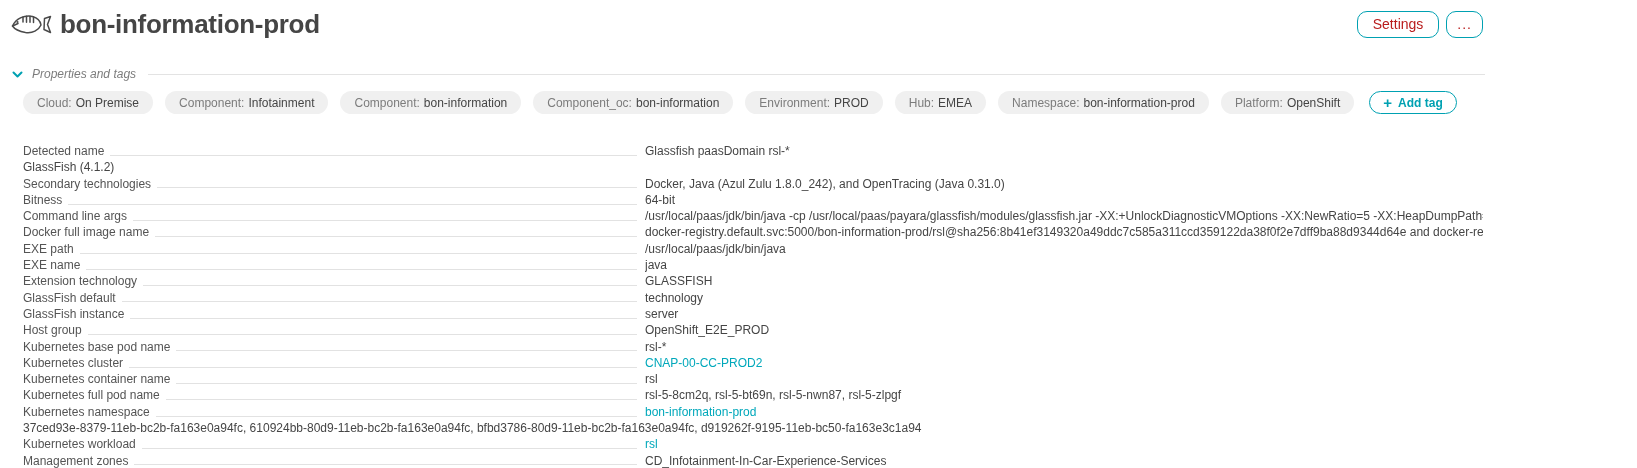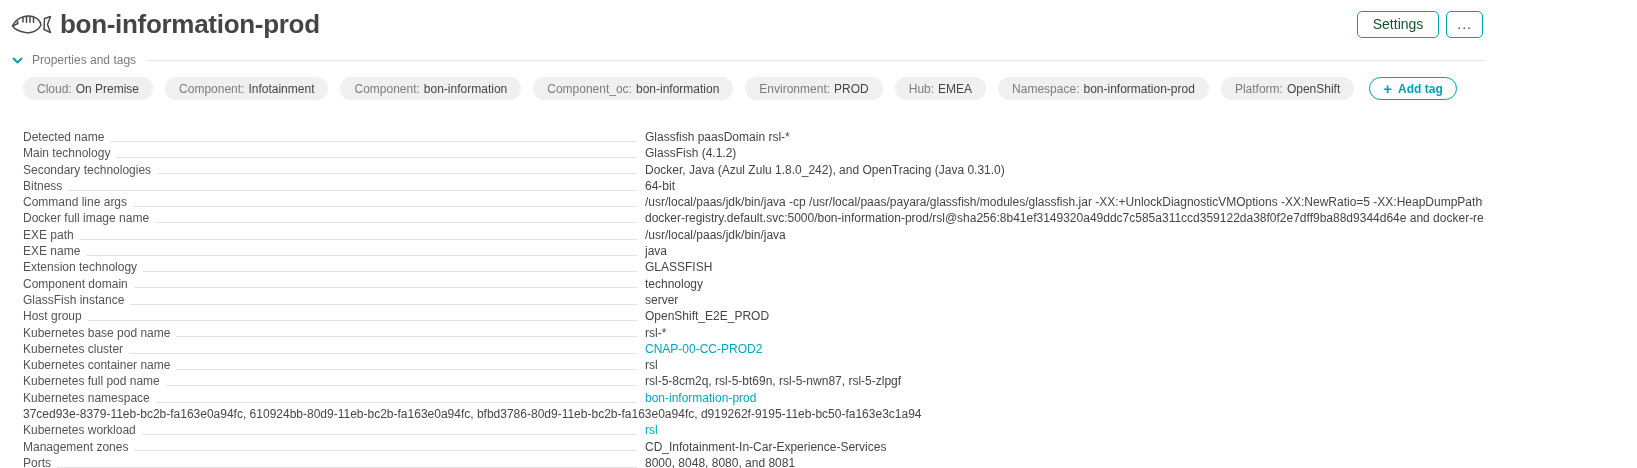--- a/index.html
+++ b/index.html
@@ -25,39 +25,40 @@
     font-size: 26px;
     font-weight: 700;
     color: #454545;
     margin: 0 0 0 8px;
     letter-spacing: -0.3px;
     white-space: nowrap;
   }
   .header-actions { margin-left: auto; display: flex; gap: 7px; align-items: center; }
   .btn {
     border: 1px solid #00a1b2;
-    color: #14532d;
+    color: #b91c1c;
     background: #fff;
-    border-radius: 5px;
+    border-radius: 10px;
     font-size: 14px;
     font-family: "Liberation Sans", sans-serif;
     padding: 5px 15px 6px 15px;
     cursor: pointer;
     line-height: 1;
   }
   .btn-more { padding: 5px 10px 6px 10px; letter-spacing: 1px; }
 
   
   .section-header {
     display: flex;
     align-items: center;
     padding: 0 12px 0 11px;
-    margin-top: 10px;
+    margin-top: 24px;
     height: 16px;
     gap: 8px;
+    font-style: italic;
   }
   .section-title { color: #7c7c7c; font-size: 12px; white-space: nowrap; }
   .section-rule { flex: 1; border-top: 1px solid #e3e3e3; height: 0; margin-left: 4px; }
 
   
   .tags-row {
     display: flex;
     align-items: center;
     gap: 12px;
     padding: 9px 0 8px 23px;
@@ -198,24 +199,20 @@
 
   <div class="props">
     <div class="prop-row">
         <div class="prop-left">
           <span class="prop-label">Detected name</span>
           <span class="leader"></span>
         </div>
         <span class="prop-value">Glassfish paasDomain rsl-*</span>
       </div>
     <div class="prop-row">
-        <div class="prop-left">
-          <span class="prop-label">Main technology</span>
-          <span class="leader"></span>
-        </div>
         <span class="prop-value">GlassFish (4.1.2)</span>
       </div>
     <div class="prop-row">
         <div class="prop-left">
           <span class="prop-label">Secondary technologies</span>
           <span class="leader"></span>
         </div>
         <span class="prop-value">Docker, Java (Azul Zulu 1.8.0_242), and OpenTracing (Java 0.31.0)</span>
       </div>
     <div class="prop-row">
@@ -255,21 +252,21 @@
       </div>
     <div class="prop-row">
         <div class="prop-left">
           <span class="prop-label">Extension technology</span>
           <span class="leader"></span>
         </div>
         <span class="prop-value">GLASSFISH</span>
       </div>
     <div class="prop-row">
         <div class="prop-left">
-          <span class="prop-label">Component domain</span>
+          <span class="prop-label">GlassFish default</span>
           <span class="leader"></span>
         </div>
         <span class="prop-value">technology</span>
       </div>
     <div class="prop-row">
         <div class="prop-left">
           <span class="prop-label">GlassFish instance</span>
           <span class="leader"></span>
         </div>
         <span class="prop-value">server</span>

